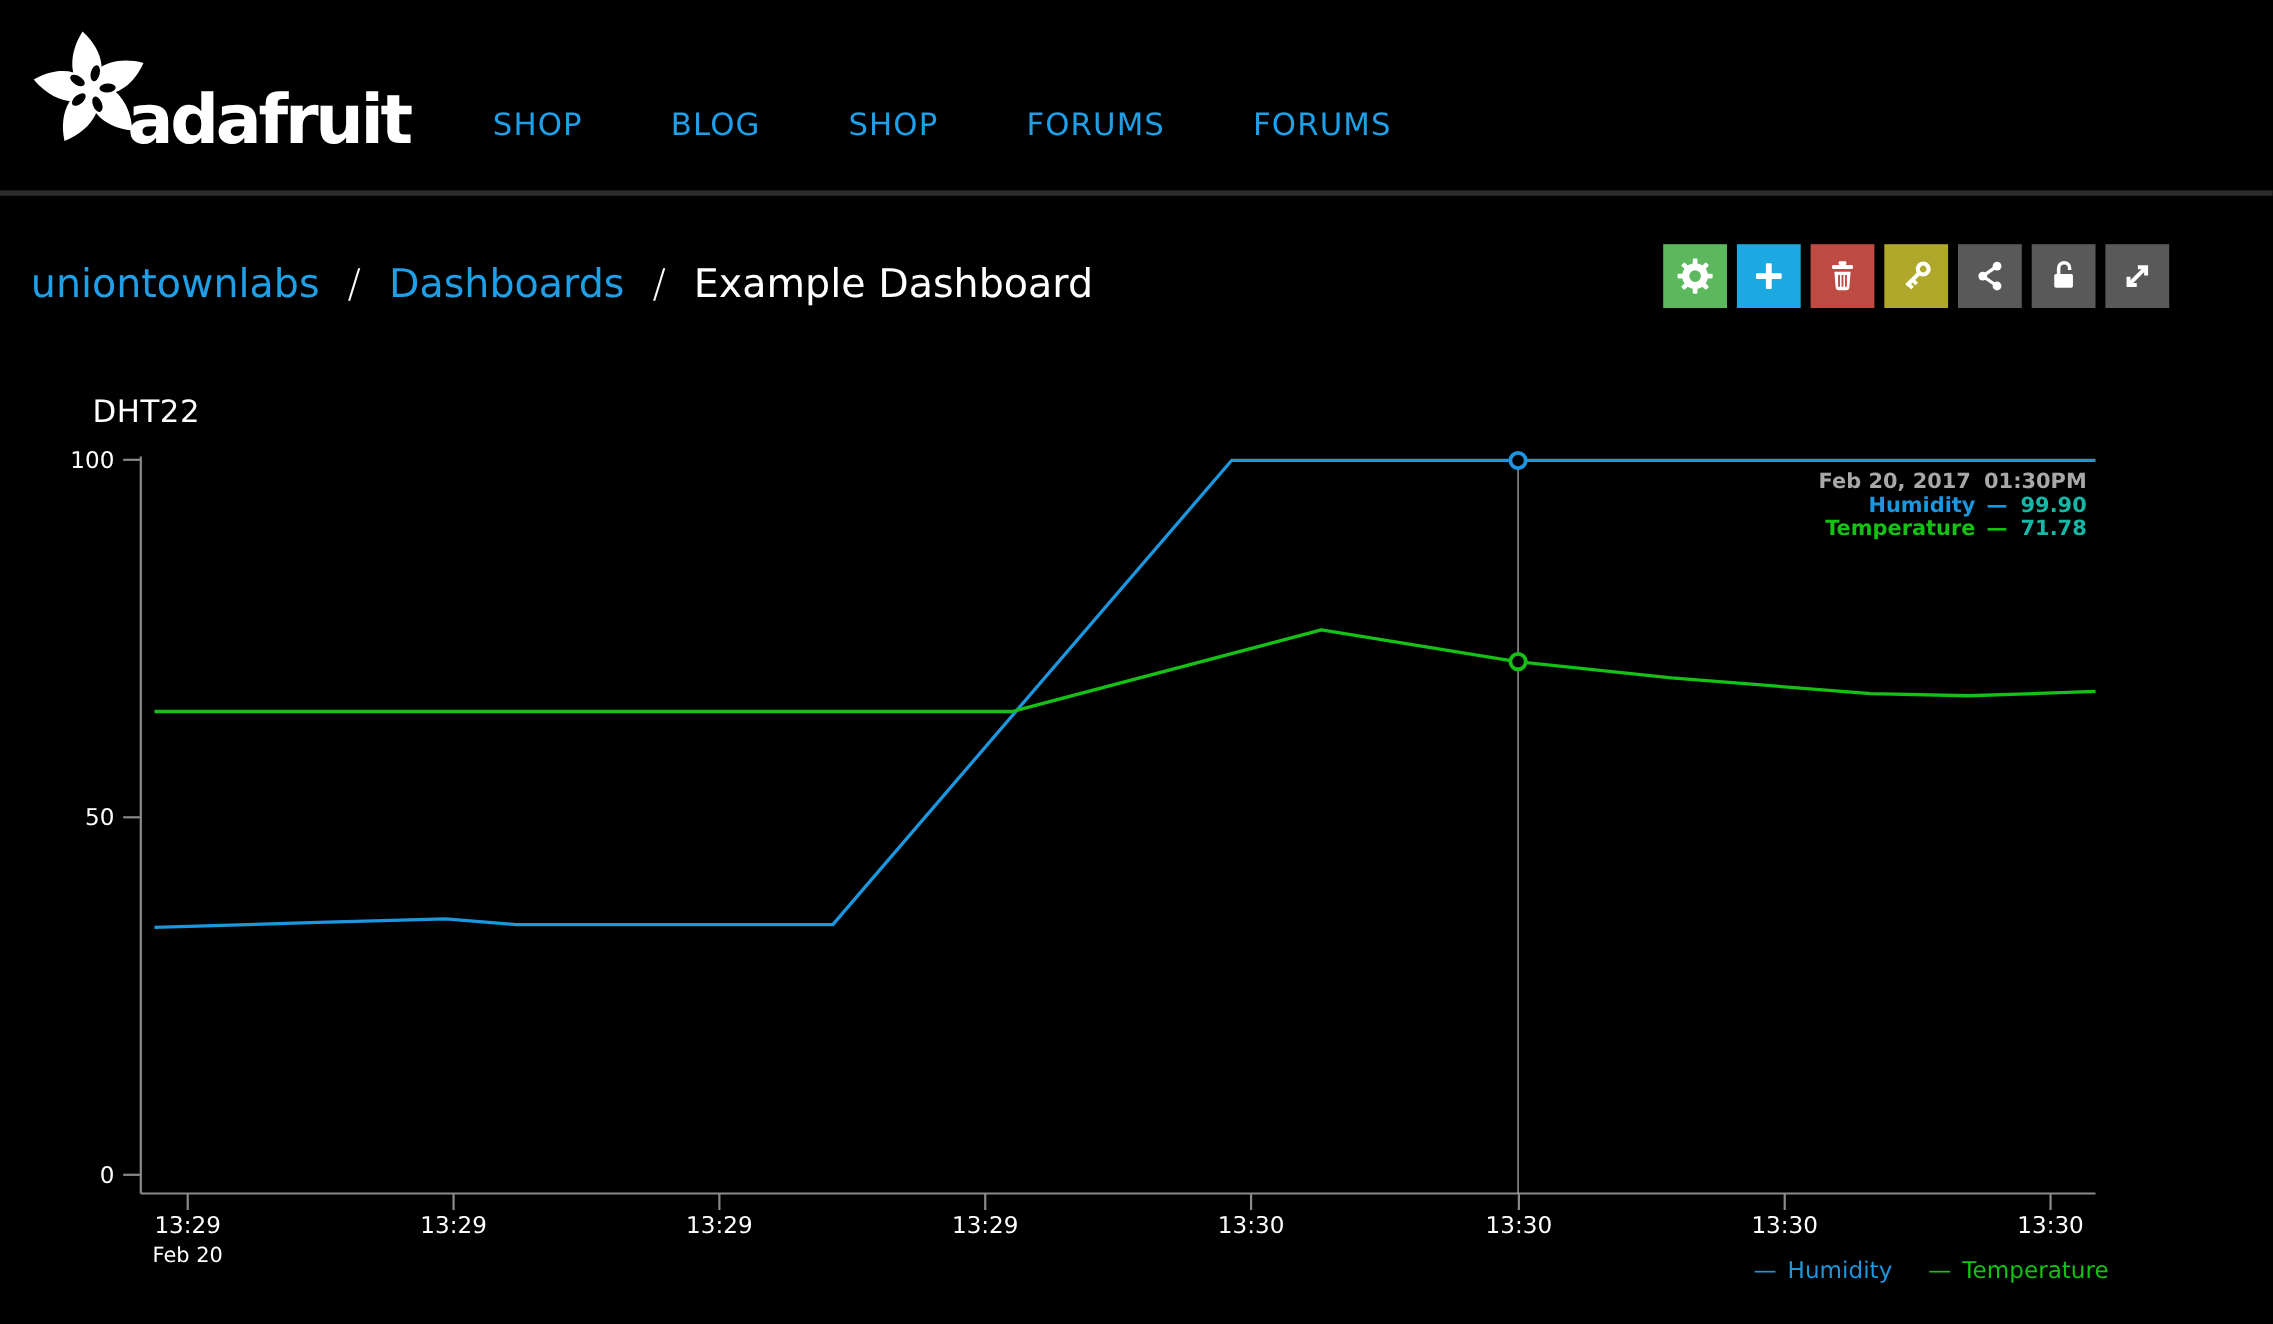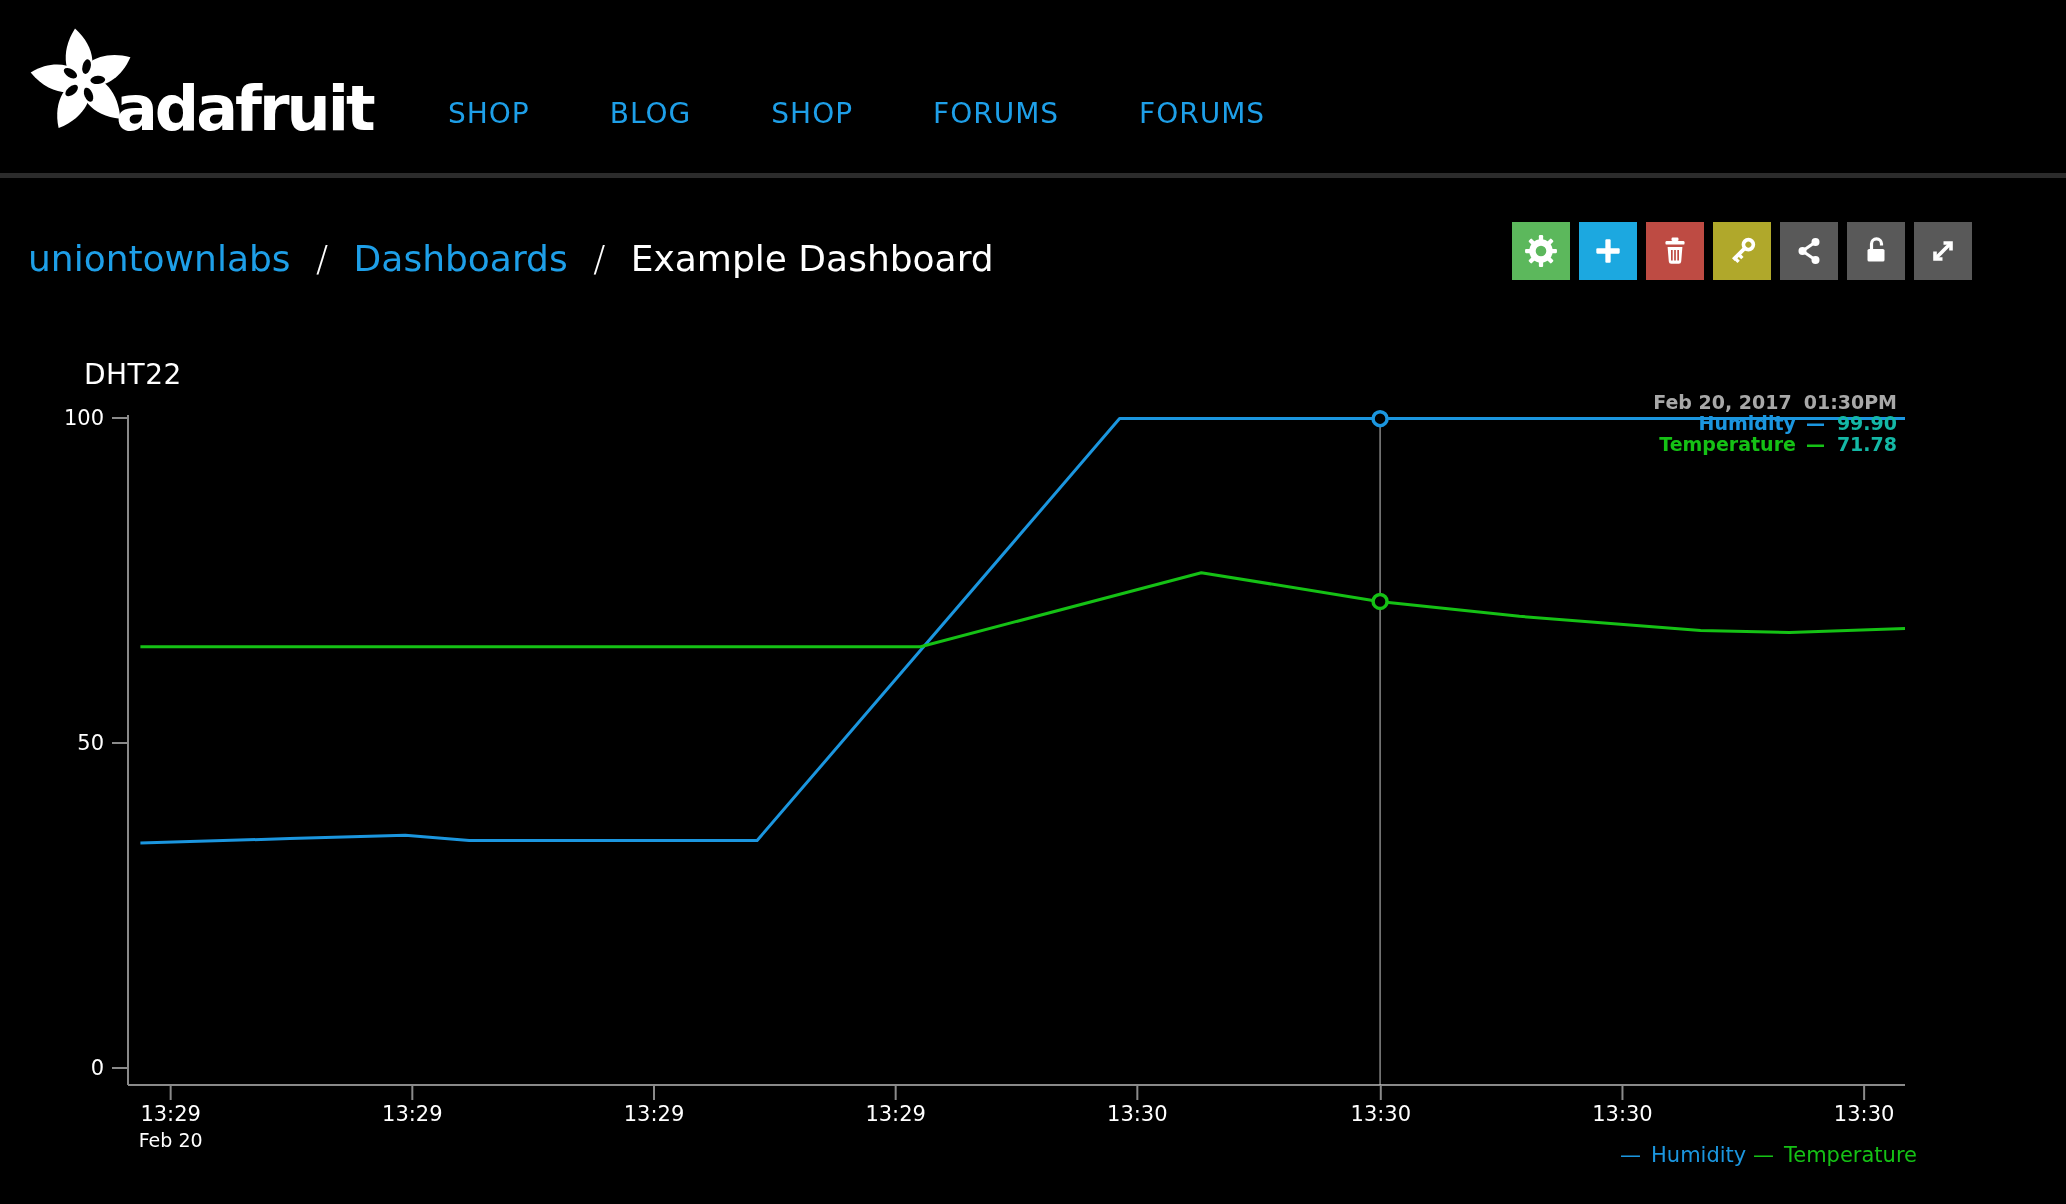--- a/index.html
+++ b/index.html
@@ -36,30 +36,30 @@
   .ytick-label{fill:#fff;font-size:21px;font-weight:500;text-anchor:end;
                font-family:"DejaVu Sans",sans-serif;}
   .xtick-label{fill:#fff;font-size:21px;font-weight:500;text-anchor:middle;
                font-family:"DejaVu Sans",sans-serif;}
   .xtick-sub{fill:#fff;font-size:19px;font-weight:500;text-anchor:middle;
              font-family:"DejaVu Sans",sans-serif;}
 
   
   .tooltip{position:absolute;right:169px;top:392px;text-align:right;
            font-size:19px;font-weight:bold;line-height:21px;}
-  .tt-date{color:var(--tooltip-gray);}
+  .tt-date{color:var(--tooltip-gray);margin-top:36px;}
   .tt-date .tt-time{margin-left:12px;}
   .tt-row .tt-dash{margin:0 12px 0 10px;}
   .tt-val{color:#14b8a6;}
   .hum{color:var(--humidity-blue);}
   .tmp{color:var(--temperature-green);}
 
   
   .legend{position:absolute;right:149px;top:1143px;font-size:21px;font-weight:500;}
-  .lg-item{}
+  .lg-item{margin-left:26px;}
   .lg-dash{margin-right:10px;}
 </style>
 </head>
 <body>
 
 <header class="topbar">
   <svg class="logo-flower" viewBox="-50 -52 100 104">
     <g fill="#fff">
       <g>
         <path d="M0 5 C -16 -2 -21 -24 -7 -46 C 12 -29 12 -8 0 5 Z"></path>

